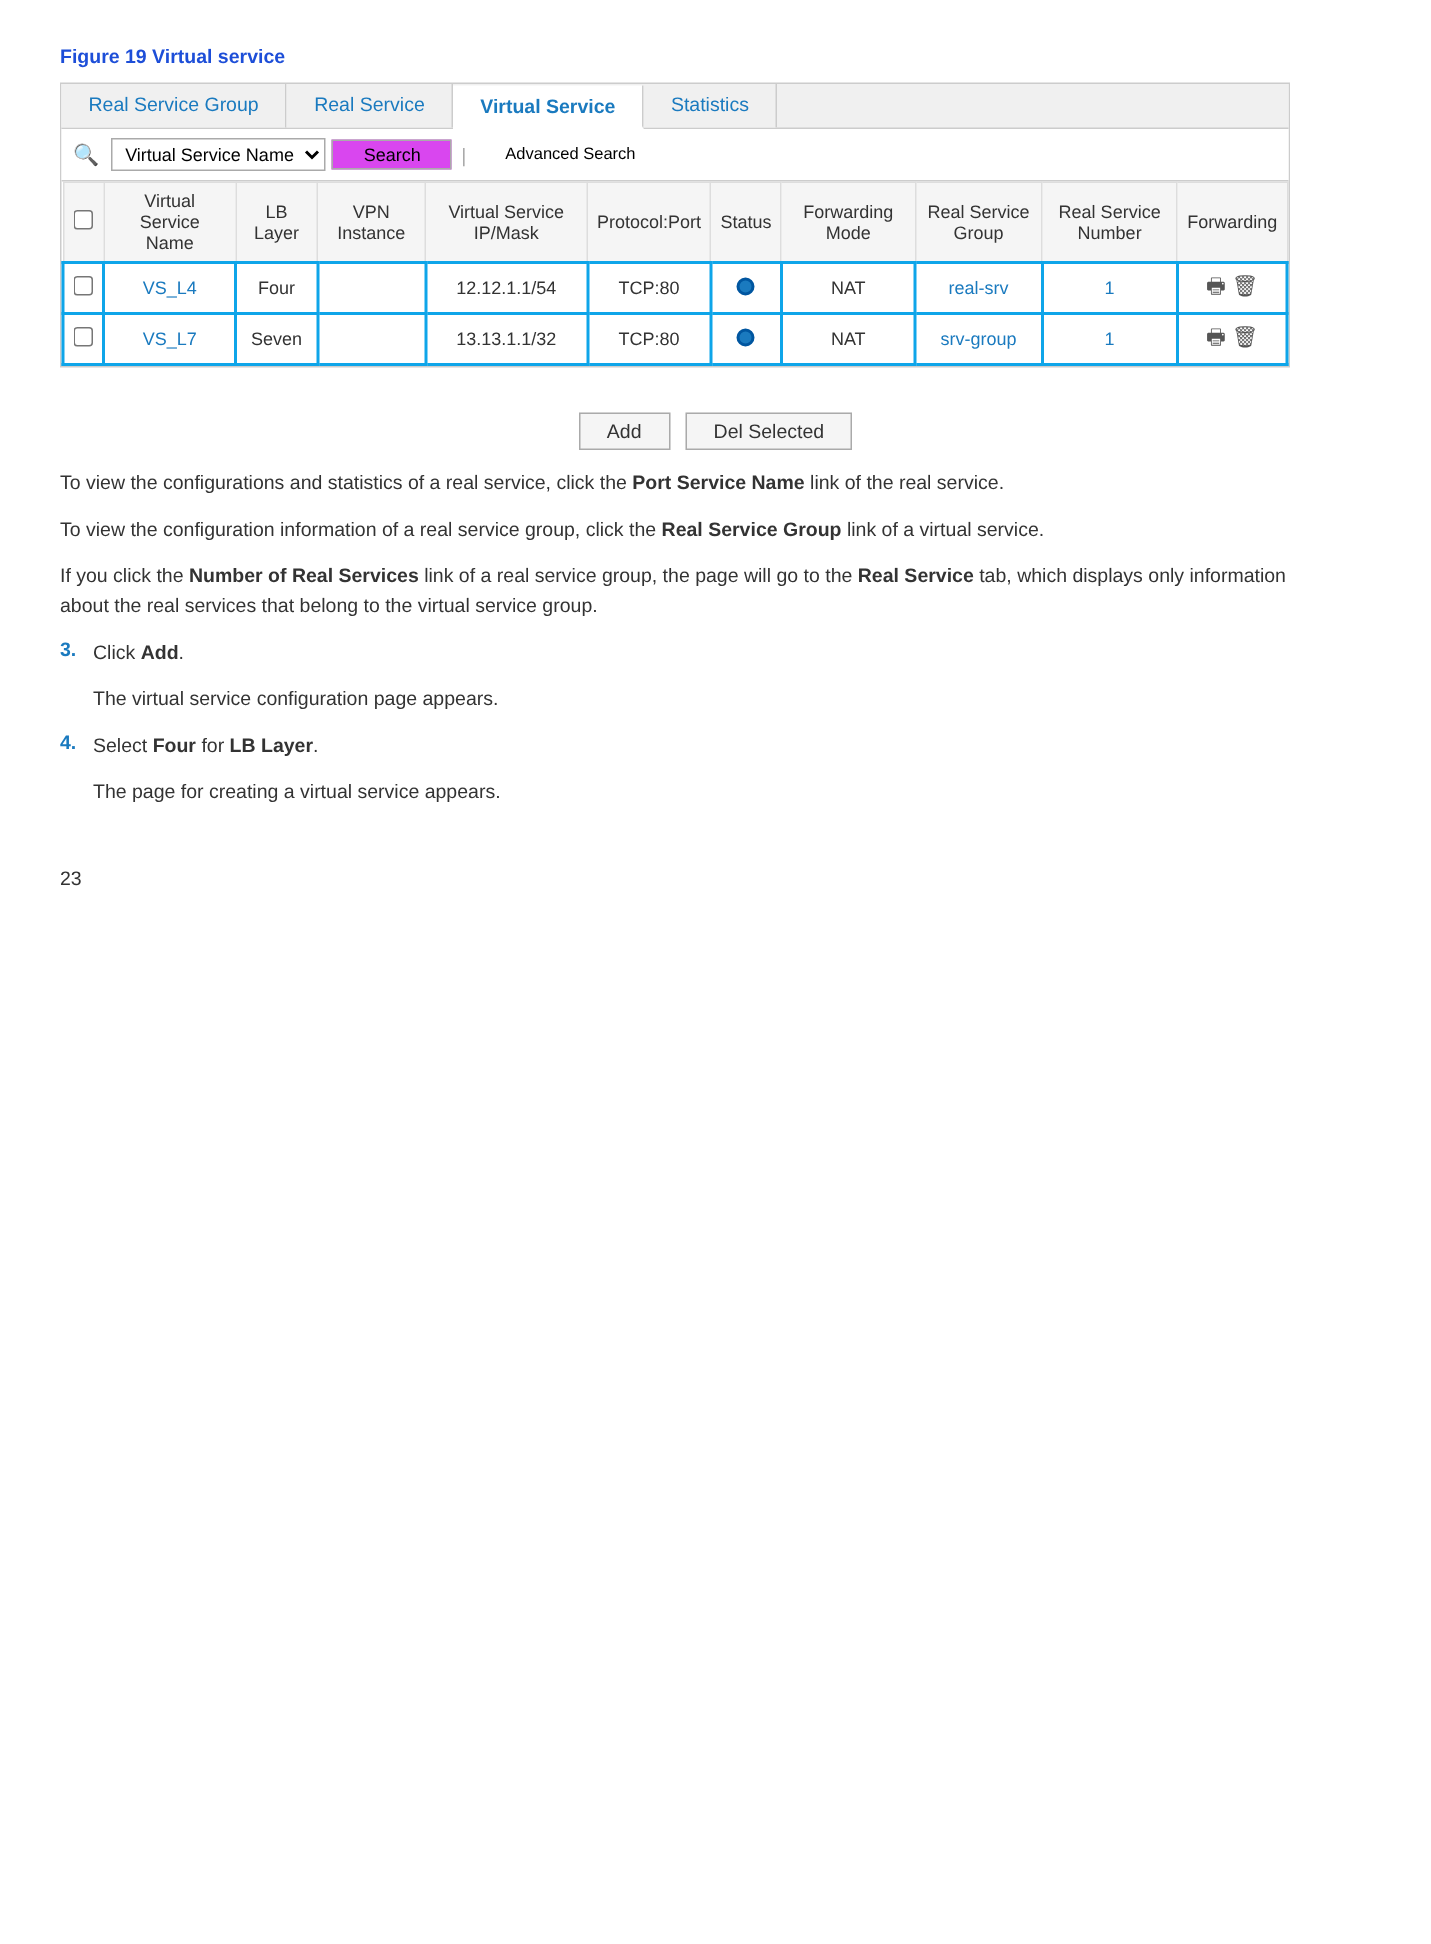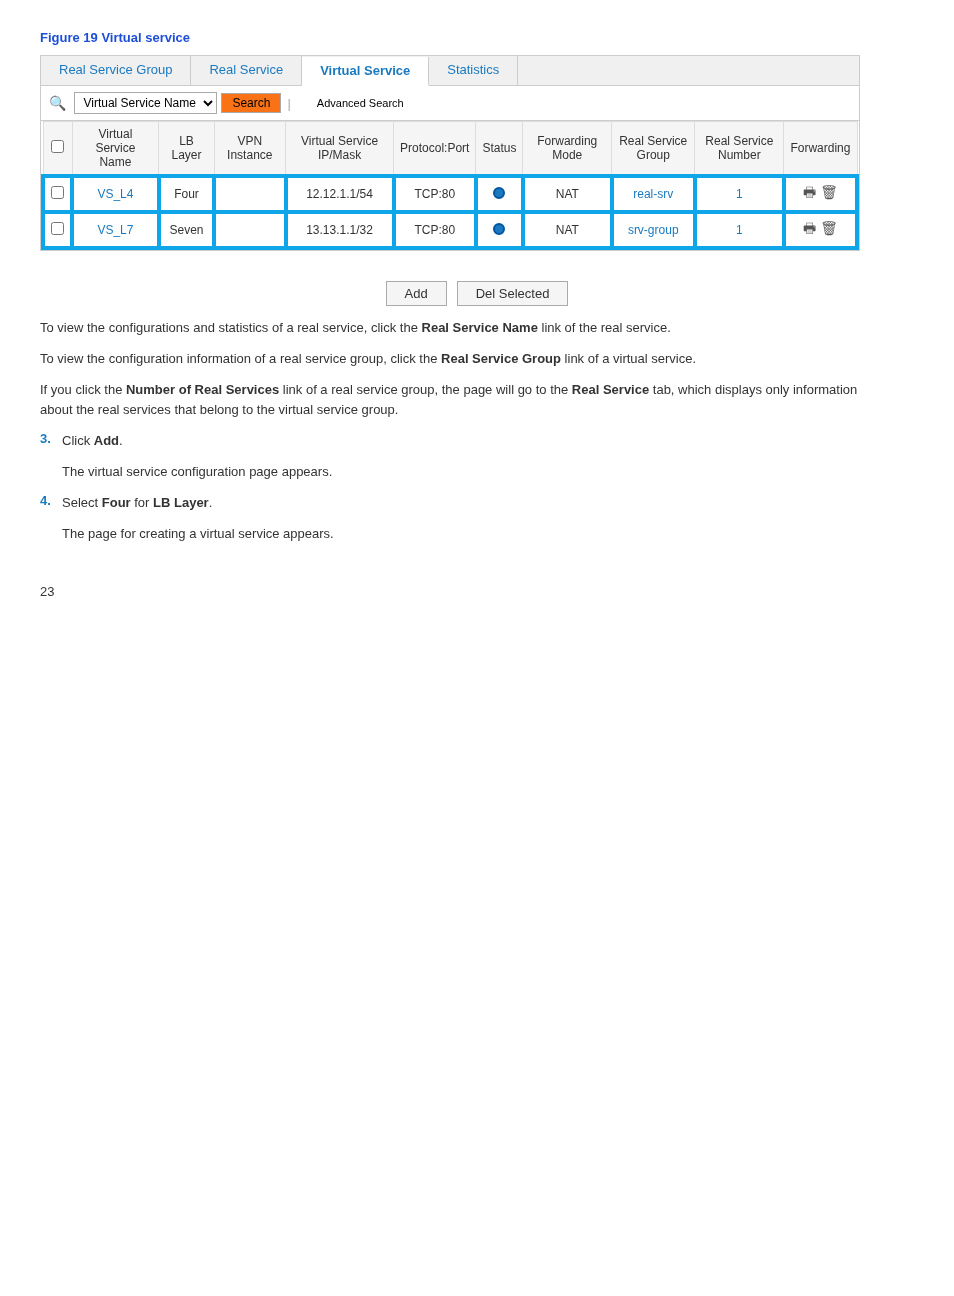--- a/index.html
+++ b/index.html
@@ -56,24 +56,24 @@
       font-size: 14px;
       margin-right: 4px;
     }
     .search-select {
       padding: 2px 4px;
       font-size: 12px;
       border: 1px solid #aaa;
       background: #fff;
     }
     .search-btn {
-      padding: 2px 10px;
+      padding: 2px 20px;
       font-size: 12px;
       border: 1px solid #aaa;
-      background: #f97316;
+      background: #d946ef;
       cursor: pointer;
     }
     .adv-search-link {
       color: #000000;
       font-size: 11px;
       margin-left: 20px;
       cursor: pointer;
       text-decoration: none;
     }
     .separator {
@@ -87,21 +87,21 @@
     }
     th {
       background: #f5f5f5;
       border: 1px solid #ddd;
       padding: 5px 6px;
       text-align: center;
       font-weight: normal;
       color: #333;
     }
     td {
-      border: 4px solid #0ea5e9;
+      border: 2px solid #0ea5e9;
       padding: 4px 6px;
       text-align: center;
       vertical-align: middle;
     }
     td a {
       color: #1a7abf;
       text-decoration: none;
     }
     .status-dot {
       display: inline-block;
@@ -246,21 +246,21 @@
       </tbody>
   </table>
 </div>
 
 <div class="action-bar">
   <button class="action-btn">Add</button>
   <button class="action-btn">Del Selected</button>
 </div>
 
 <div class="content-text">
-  To view the configurations and statistics of a real service, click the <b>Real Service Name</b> link of the real service.
+  To view the configurations and statistics of a real service, click the <b>Port Service Name</b> link of the real service.
 </div>
 <div class="content-text">
   To view the configuration information of a real service group, click the <b>Real Service Group</b> link of a virtual service.
 </div>
 <div class="content-text">
   If you click the <b>Number of Real Services</b> link of a real service group, the page will go to the <b>Real Service</b> tab, which displays only information about the real services that belong to the virtual service group.
 </div>
 
 <div class="step-item">
   <span class="step-num">3.</span>

